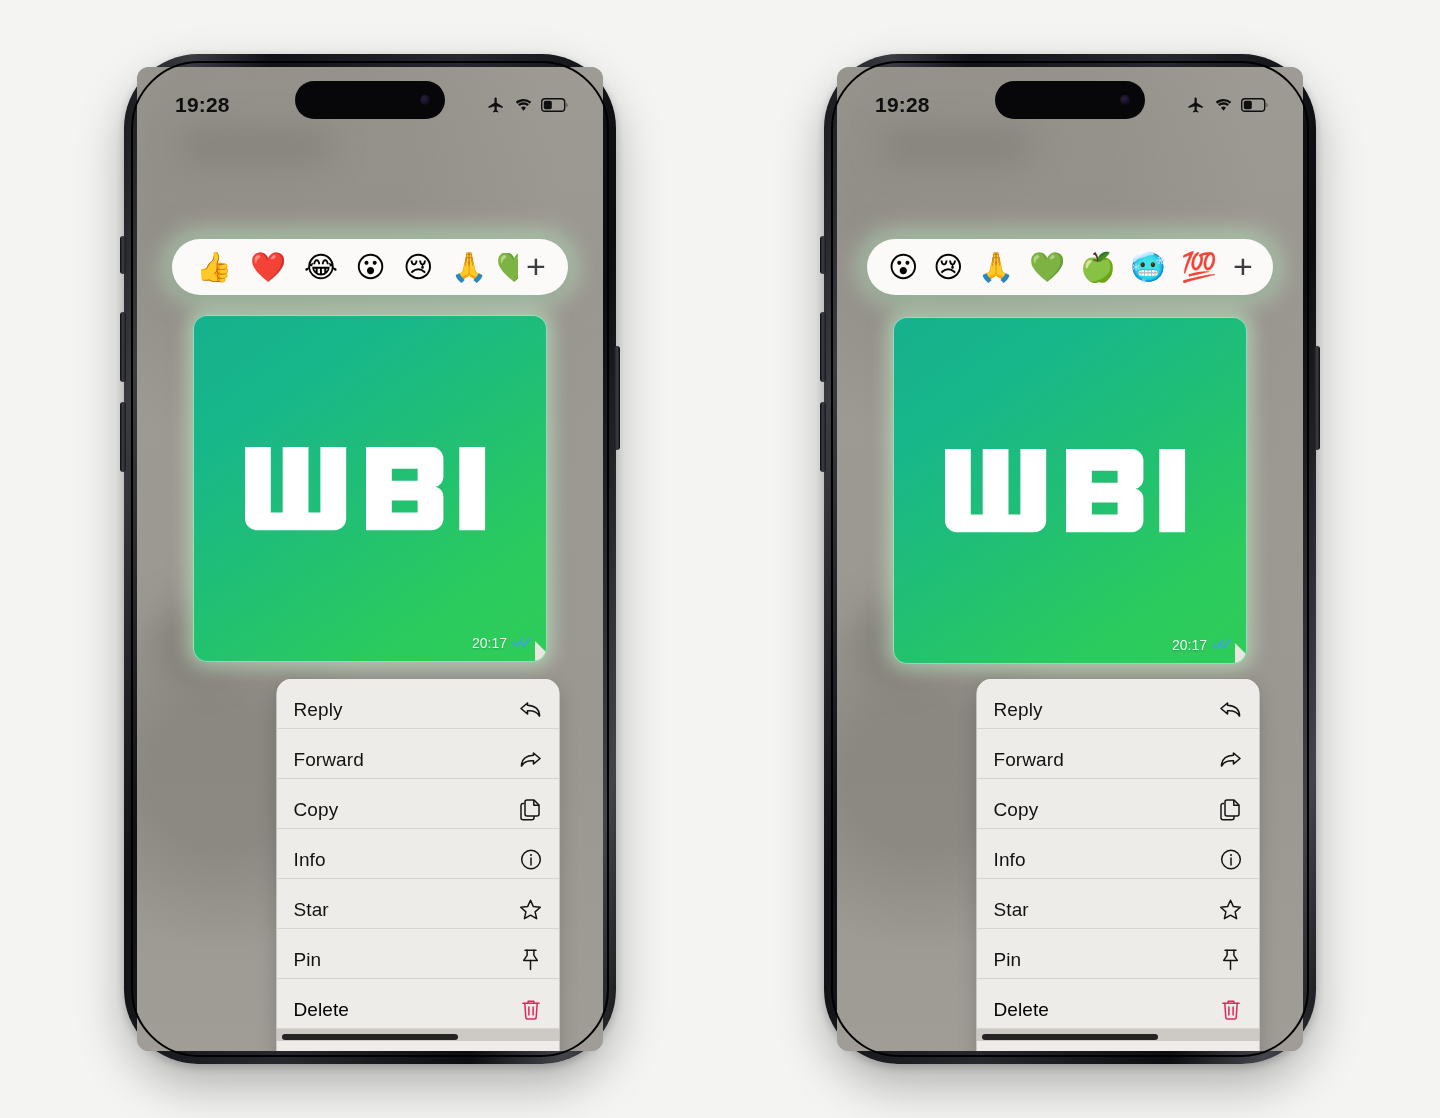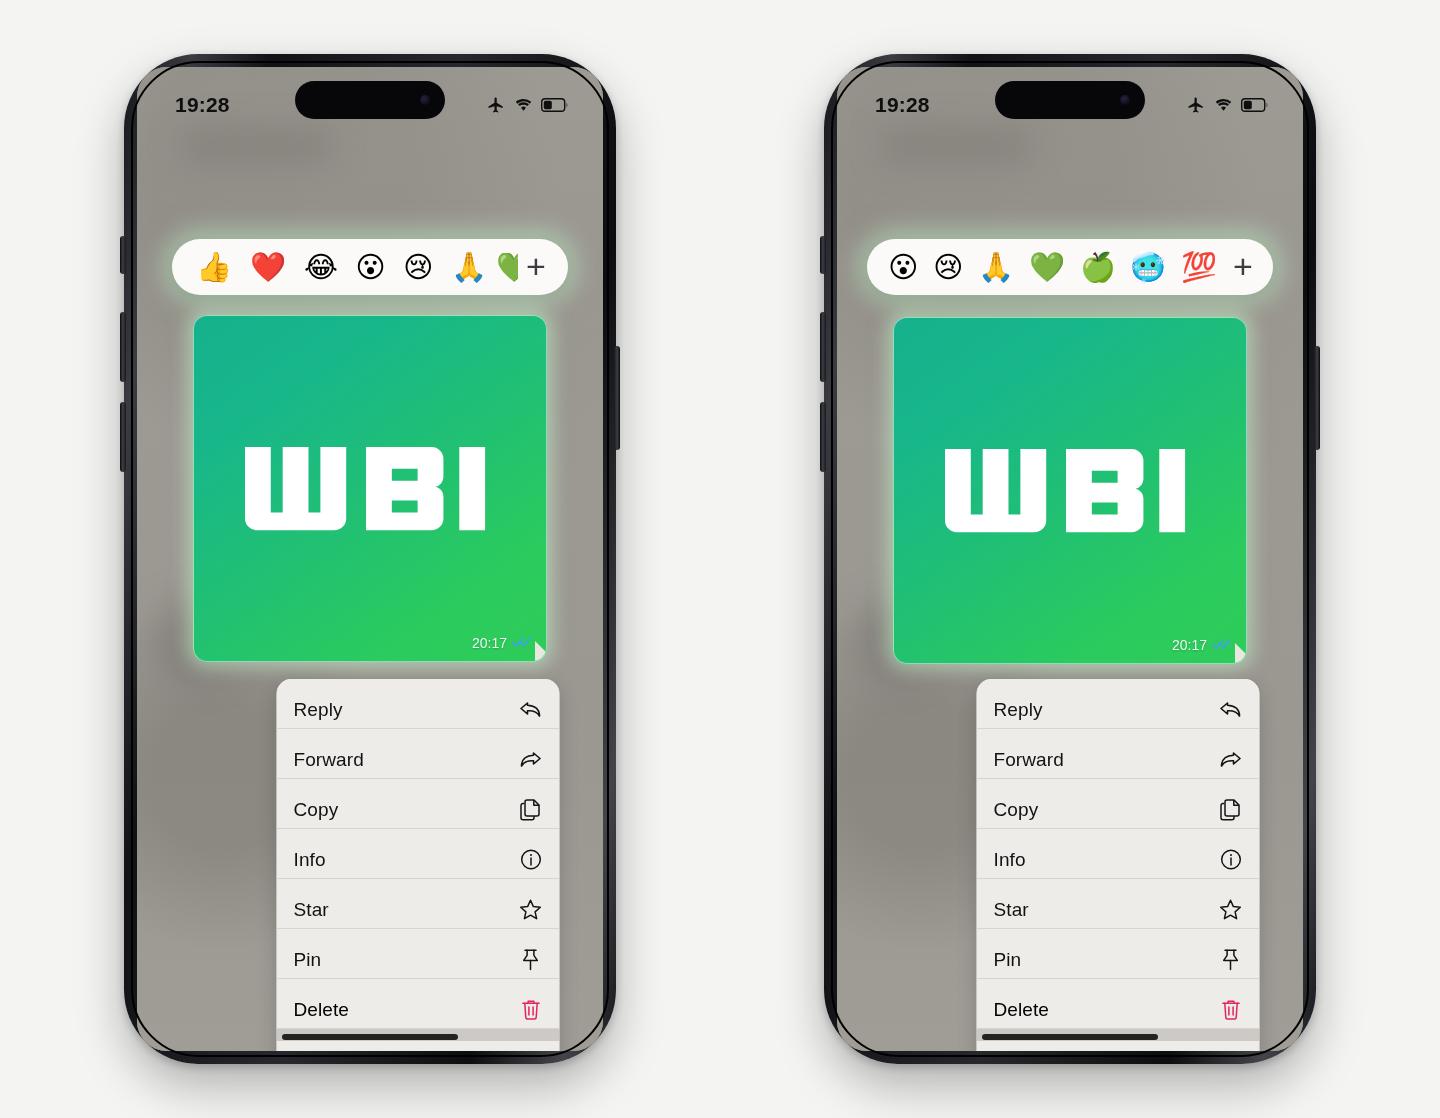--- a/index.html
+++ b/index.html
@@ -40,21 +40,21 @@
     inset: 7px;
     border-radius: 68px;
     border: 2px solid #000;
     pointer-events: none;
     z-index: 5;
   }
   .screen {
     position: relative;
     width: 100%;
     height: 100%;
-    border-radius: 30px;
+    border-radius: 12px;
     overflow: hidden;
     background: #9d9993;
   }
 
   
   .btn-side {
     position: absolute;
     background: linear-gradient(90deg, #0a0a0c, #3c3e44 45%, #18191d);
     border-radius: 3px;
   }

